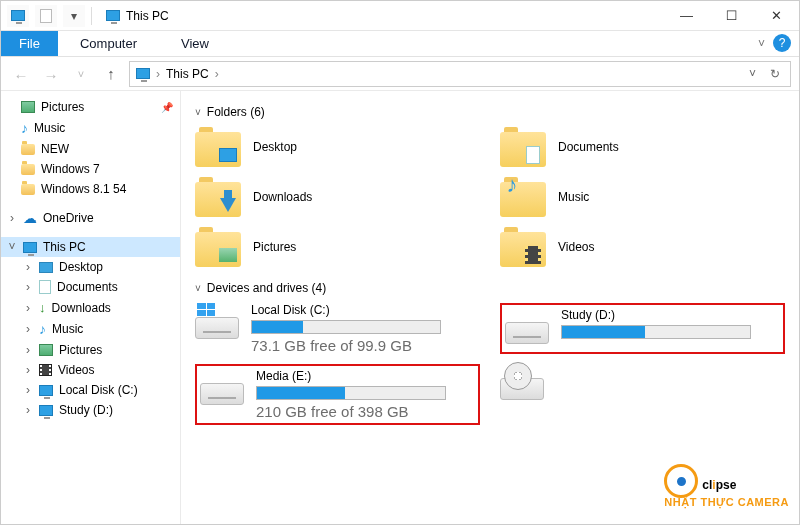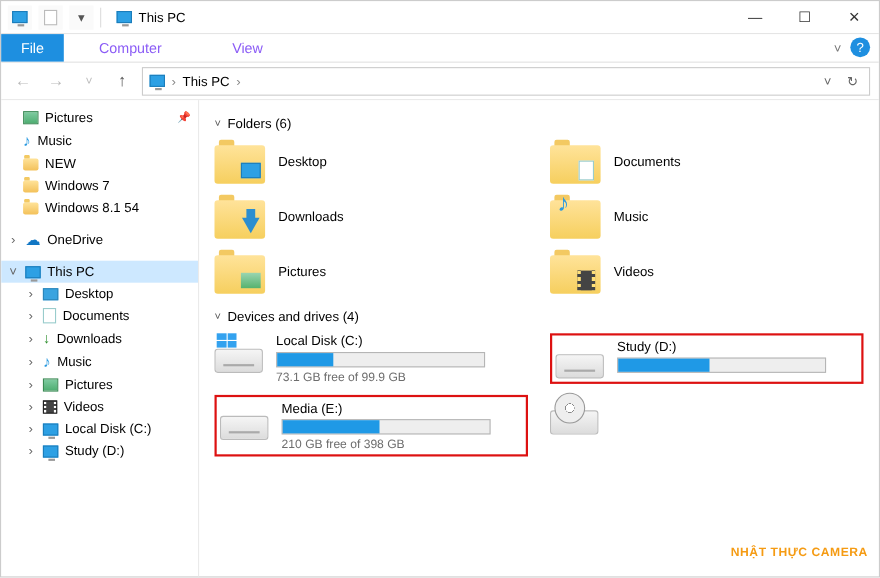--- a/index.html
+++ b/index.html
@@ -8,21 +8,21 @@
 .titlebar{height:30px;display:flex;align-items:center;border-bottom:1px solid #e5e5e5}
 .titlebar .qat{display:flex;align-items:center;gap:6px;padding:0 6px}
 .qat-btn{width:22px;height:22px;display:flex;align-items:center;justify-content:center;border:1px solid transparent;background:#fafafa}
 .qat-btn.arrow{color:#555}
 .titlebar .title{margin-left:8px;display:flex;align-items:center;gap:6px;font-size:12px}
 .winctl{margin-left:auto;display:flex}
 .winctl div{width:45px;height:30px;display:flex;align-items:center;justify-content:center;font-size:13px;color:#333}
 
 .ribbon{height:26px;display:flex;align-items:stretch;border-bottom:1px solid #e2e2e2;position:relative}
 .ribbon .file{background:#1e8fe0;color:#fff;padding:0 18px;display:flex;align-items:center;font-size:13px}
-.ribbon .rtab{padding:0 32px;display:flex;align-items:center;color:#8b5cf6;font-size:13px}
+.ribbon .rtab{padding:0 22px;display:flex;align-items:center;color:#0f172a;font-size:13px}
 .ribbon .help{position:absolute;right:8px;top:3px;width:18px;height:18px;border-radius:50%;background:#1e8fe0;color:#fff;display:flex;align-items:center;justify-content:center;font-size:12px}
 .ribbon .chev{position:absolute;right:34px;top:6px;color:#777}
 
 .navrow{height:34px;display:flex;align-items:center;padding:4px 8px;gap:6px;border-bottom:1px solid #eaeaea}
 .navarrow{width:24px;text-align:center;color:#bbb;font-size:15px}
 .navarrow.up{color:#555}
 .addr{flex:1;height:26px;border:1px solid #ccc;display:flex;align-items:center;padding:0 6px;gap:6px}
 .addr .crumb{display:flex;align-items:center;gap:6px}
 .addr .sep{color:#888}
 .addr .spacer{flex:1}
@@ -47,21 +47,21 @@
 .drive{display:flex;align-items:flex-start;gap:12px}
 .dicon{width:44px;height:36px;position:relative}
 .dicon .box{position:absolute;left:0;right:0;bottom:0;height:22px;background:linear-gradient(#f5f5f5,#dcdcdc);border:1px solid #bbb;border-radius:3px}
 .dicon .slot{position:absolute;left:8px;right:8px;bottom:6px;height:2px;background:#aaa}
 .dicon .winlogo{position:absolute;left:2px;top:0;width:18px;height:13px;display:grid;grid-template-columns:1fr 1fr;grid-template-rows:1fr 1fr;gap:1px}
 .dicon .winlogo div{background:#33a2ef}
 .dicon .dvd{position:absolute;left:4px;top:-2px;width:28px;height:28px;border-radius:50%;background:radial-gradient(circle,#fff 0 20%,#888 21% 23%,#eee 24% 100%);border:1px solid #999}
 .dinfo{flex:1}
 .bar{height:14px;border:1px solid #b5b5b5;background:#eee;margin:3px 0;position:relative;width:190px}
 .bar .fill{position:absolute;left:0;top:0;bottom:0;background:#1f99e6}
-.sub{color:#6d6d6d;font-size:11px}
+.sub{color:#6d6d6d;font-size:15px}
 .redbox{border:2px solid #d11;padding:3px}
 
 .ic{display:inline-block}
 .ic-pic{width:14px;height:12px;background:linear-gradient(#7ecba0,#4fae72);border:1px solid #3a8a54}
 .ic-music{color:#2b9ae0;font-size:14px}
 .ic-folder{width:14px;height:11px;background:linear-gradient(#ffe39a,#f3c15a);border-radius:2px;position:relative}
 .ic-folder::before{content:"";position:absolute;left:1px;top:-3px;width:5px;height:3px;background:#f3c962;border-radius:1px 1px 0 0}
 .ic-onedrive{color:#1176c4;font-size:14px}
 .ic-monitor{width:14px;height:11px;background:#2da0e4;border:1px solid #1b7dbb;position:relative}
 .ic-monitor::after{content:"";position:absolute;left:4px;top:11px;width:6px;height:2px;background:#999}
@@ -336,14 +336,20 @@
           <div class="dicon">
             <div class="box"></div>
             <div class="dvd"></div>
           </div>
         </div>
       </div>
   </div>
 </div>
 
 <div class="watermark">
+  <div class="wm-line">
+    <div class="wm-eye">
+        <div></div>
+      </div>
+    <div class="wm-txt"><span>cl</span><span class="i">i</span><span>pse</span></div>
+  </div>
   <div class="wm-sub">NHẬT THỰC CAMERA</div>
 </div>
 
 </body></html>

